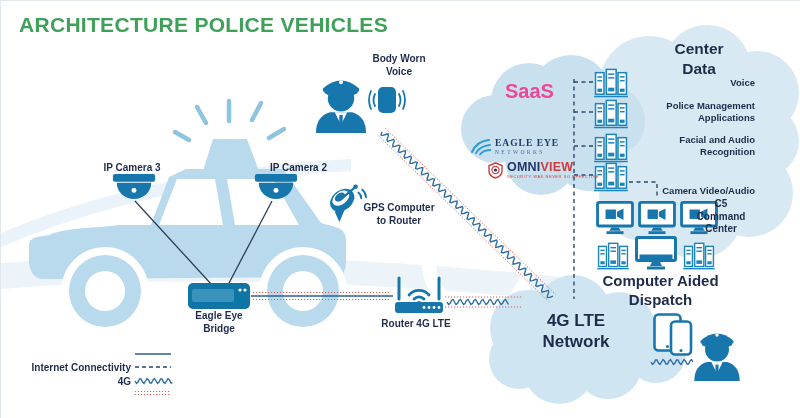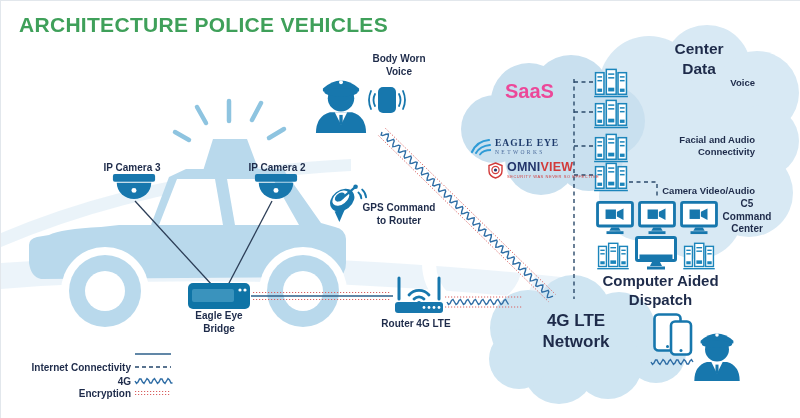--- a/index.html
+++ b/index.html
@@ -246,29 +246,29 @@
     <use href="#officer" x="690" y="322" width="52" height="58"></use>
   </g>
 </svg>
 
 <div class="title">
   <span class="ln">ARCHITECTURE</span>
   <span class="ln">POLICE VEHICLES</span>
 </div>
 
 <div class="label" style="left:81px;top:161px;width:100px;">IP Camera 3</div>
-<div class="label" style="left:226px;top:161px;width:100px;">IP Camera 2</div>
+<div class="label" style="left:226px;top:161px;width:100px;text-align:right;">IP Camera 2</div>
 
 <div class="label" style="left:357px;top:52px;width:82px;">
   <span class="ln">Body Worn</span>
   <span class="ln">Voice</span>
 </div>
 
 <div class="label" style="left:354px;top:201px;width:88px;">
-  <span class="ln">GPS Command</span>
+  <span class="ln">GPS Computer</span>
   <span class="ln">to Router</span>
 </div>
 
 <div class="label" style="left:178px;top:309px;width:80px;">
   <span class="ln">Eagle Eye</span>
   <span class="ln">Bridge</span>
 </div>
 
 <div class="label" style="left:369px;top:317px;width:92px;">Router 4G LTE</div>
 
@@ -297,29 +297,29 @@
     <div class="ov-tag">SECURITY WAS NEVER SO EFFECTIVE</div>
   </div>
 </div>
 
 <div class="label" style="left:652px;top:38px;width:92px;font-size:15.5px;font-weight:800;line-height:1.3;">
   <span class="ln">Center</span>
   <span class="ln">Data</span>
 </div>
 
 <div class="svc" style="top:76px;">Voice</div>
-<div class="svc" style="top:133px;">Facial and Audio Connectivity</div>
+<div class="svc" style="top:99px;">Police Management Applications</div>
+<div class="svc" style="top:133px;">Facial and Audio Recognition</div>
 <div class="svc" style="top:184px;">Camera Video/Audio</div>
 
-<div class="label" style="left:720px;top:197px;width:52px;">C5 Command Center</div>
+<div class="label" style="left:694px;top:197px;width:52px;">C5 Command Center</div>
 
 <div class="label" style="left:591px;top:271px;width:137px;font-size:15px;">Computer Aided Dispatch</div>
 
 <div class="label" style="left:519px;top:309px;width:112px;font-size:17px;font-weight:800;line-height:1.25;">
   <span class="ln">4G LTE</span>
   <span class="ln">Network</span>
 </div>
 
 <div class="lg" style="top:361px;">Internet Connectivity</div>
 <div class="lg" style="top:375px;">4G</div>
-<div class="lg" style="top:387px;">Encryption</div>
 
 </div>
 
 </body></html>

